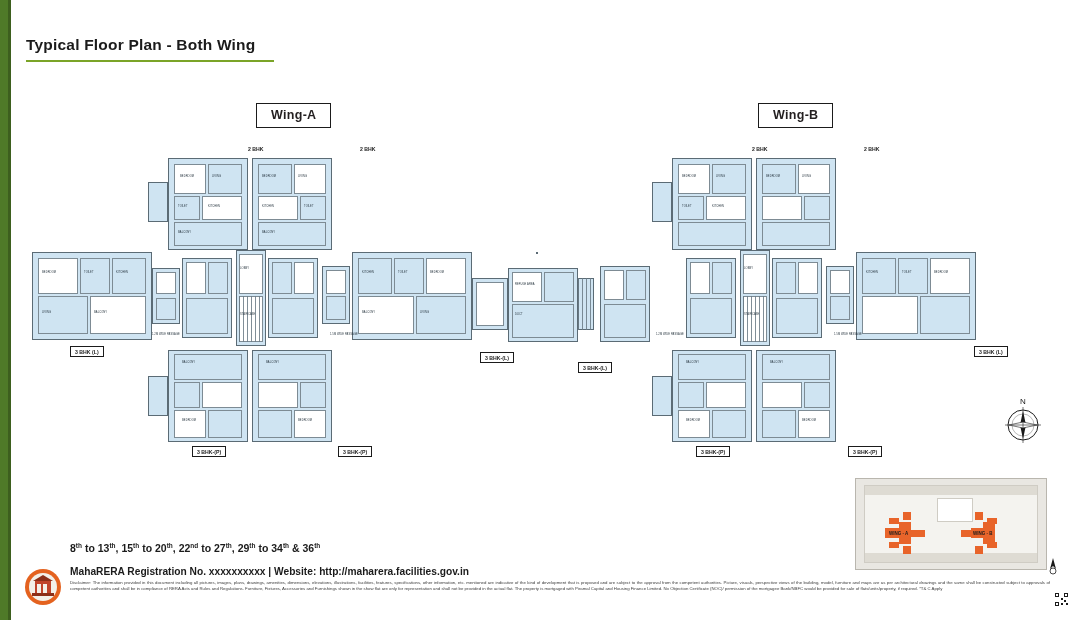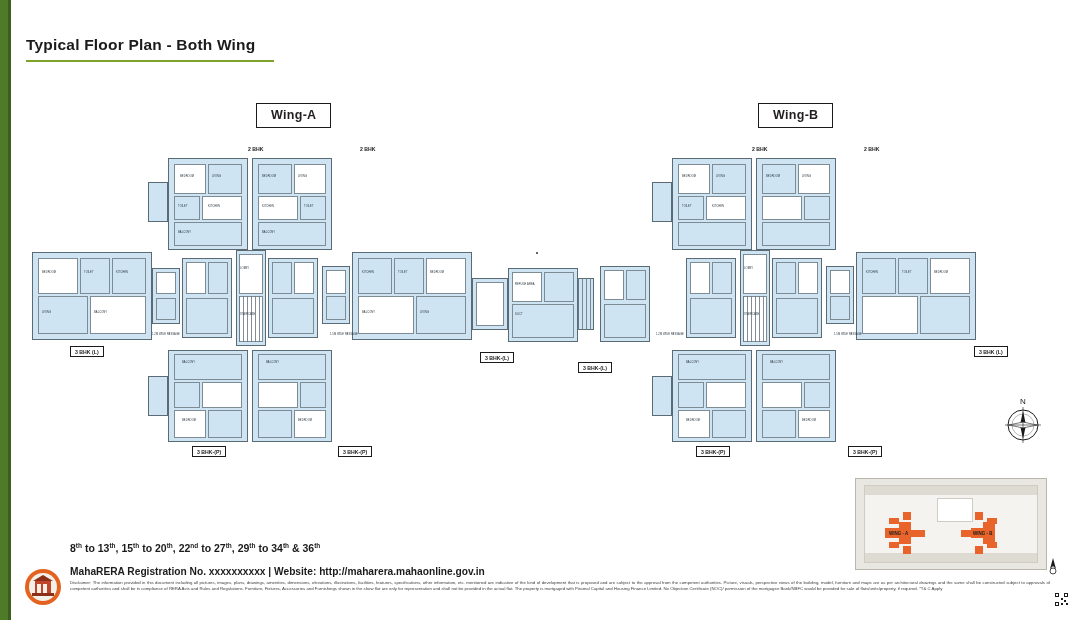--- a/index.html
+++ b/index.html
@@ -485,21 +485,21 @@
     <svg viewBox="0 0 38 38" width="38" height="38">
       <circle cx="19" cy="19" r="18" fill="#e4621f"></circle>
       <circle cx="19" cy="19" r="14" fill="#f3f0e8"></circle>
       <rect x="11" y="13" width="16" height="12" fill="#c0442a"></rect>
       <rect x="13" y="16" width="4" height="9" fill="#f3f0e8"></rect>
       <rect x="19" y="16" width="4" height="9" fill="#f3f0e8"></rect>
       <path d="M9 13 L19 7 L29 13 Z" fill="#8c2f18"></path>
       <rect x="8" y="25" width="22" height="3" fill="#8c2f18"></rect>
     </svg>
   </div>
-  <div class="rera-line">MahaRERA Registration No. xxxxxxxxxx | Website: http://maharera.mahaonline.gov.in</div>
+  <div class="rera-line">MahaRERA Registration No. xxxxxxxxxx | Website: http://maharera.facilities.gov.in</div>
   <div class="disclaimer">Disclaimer: The information provided in this document including all pictures, images, plans, drawings, amenities, dimensions, elevations, illustrations, facilities, features, specifications, other information, etc. mentioned are indicative of the kind of development that is proposed and are subject to the approval from the competent authorities. Picture, visuals, perspective views of the building, model, furniture and maps are as per architectural drawings and the same shall be constructed subject to approvals of competent authorities and shall be in compliance of RERA Acts and Rules and Regulations. Furniture, Fixtures, Accessories and Furnishings shown in the show flat are only for representation and shall not be provided in the actual flat. The property is mortgaged with Piramal Capital and Housing Finance Limited. No Objection Certificate (NOC)/ permission of the mortgagee Bank/NBFC would be provided for sale of flats/units/property, if required. *T&amp; C Apply</div>
 
   <svg class="qr" viewBox="0 0 13 13">
     <rect width="13" height="13" fill="#fff"></rect>
     <rect x="0" y="0" width="4" height="4" fill="#1b1b1b"></rect>
     <rect x="1" y="1" width="2" height="2" fill="#fff"></rect>
     <rect x="9" y="0" width="4" height="4" fill="#1b1b1b"></rect>
     <rect x="10" y="1" width="2" height="2" fill="#fff"></rect>
     <rect x="0" y="9" width="4" height="4" fill="#1b1b1b"></rect>
     <rect x="1" y="10" width="2" height="2" fill="#fff"></rect>

